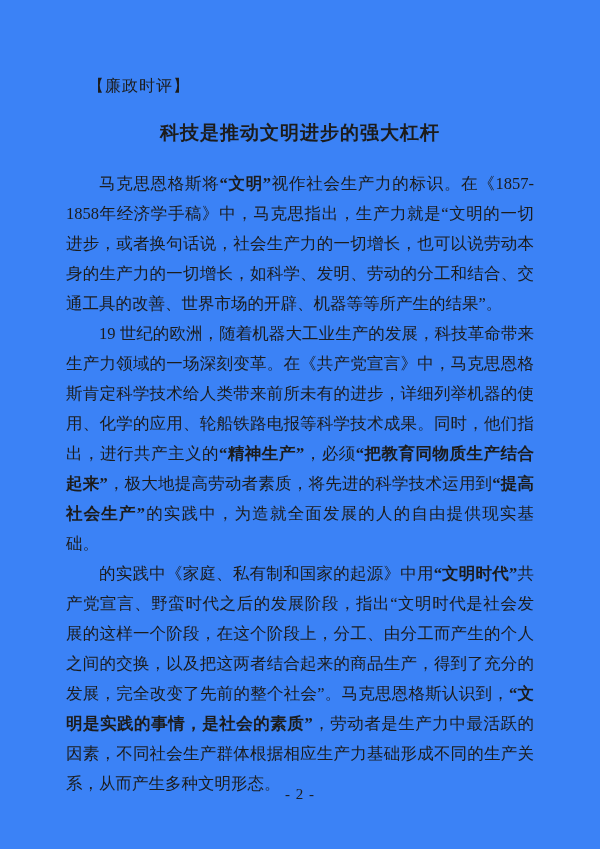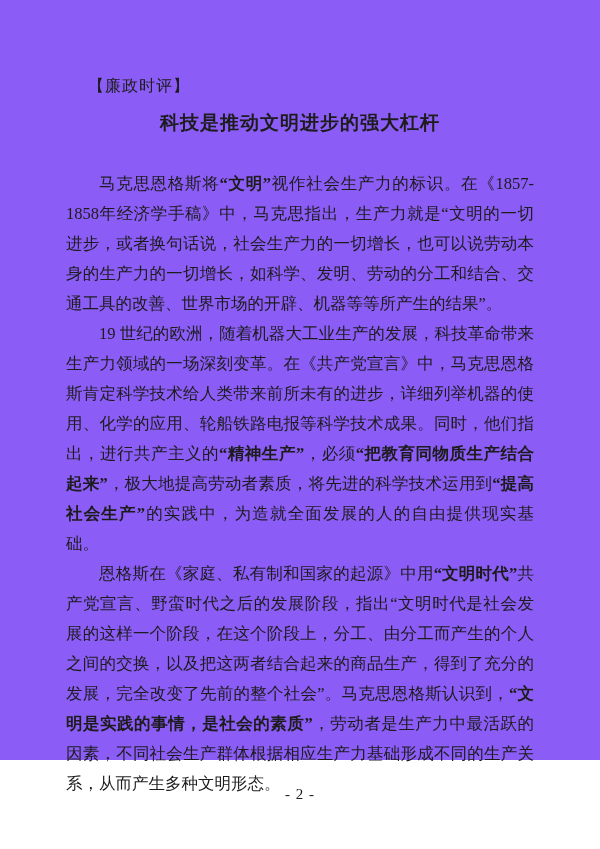--- a/index.html
+++ b/index.html
@@ -6,36 +6,36 @@
   html, body { width: 600px; }
   body {
     height: 849px;
     background: #ffffff;
     overflow: hidden;
     font-family: "Liberation Serif", "DejaVu Serif", serif;
   }
   .page {
     position: relative;
     width: 600px;
-    height: 760px;
-    background: #8b5cf6;
+    height: 849px;
+    background: #3b82f6;
     color: #1c1c1c;
   }
   .category {
     position: absolute;
     left: 88px;
     top: 76px;
     font-size: 16px;
     letter-spacing: 1px;
     white-space: nowrap;
   }
   .title {
     position: absolute;
     left: 0;
-    top: 110px;
+    top: 120px;
     width: 100%;
     text-align: center;
     font-size: 19px;
     font-weight: 700;
     letter-spacing: 1px;
   }
   .body-text {
     position: absolute;
     left: 66px;
     top: 169px;
@@ -61,17 +61,17 @@
 <body>
 
 <div class="page">
   <div class="category">【廉政时评】</div>
 
   <h1 class="title">科技是推动文明进步的强大杠杆</h1>
 
   <div class="body-text">
       <p class="para"><span class="run-normal">马克思恩格斯将</span><span class="run-bold">“文明”</span><span class="run-normal">视作社会生产力的标识。在《1857-1858年经济学手稿》中，马克思指出，生产力就是“文明的一切进步，或者换句话说，社会生产力的一切增长，也可以说劳动本身的生产力的一切增长，如科学、发明、劳动的分工和结合、交通工具的改善、世界市场的开辟、机器等等所产生的结果”。</span></p>
       <p class="para"><span class="run-normal">19 世纪的欧洲，随着机器大工业生产的发展，科技革命带来生产力领域的一场深刻变革。在《共产党宣言》中，马克思恩格斯肯定科学技术给人类带来前所未有的进步，详细列举机器的使用、化学的应用、轮船铁路电报等科学技术成果。同时，他们指出，进行共产主义的</span><span class="run-bold">“精神生产”</span><span class="run-normal">，必须</span><span class="run-bold">“把教育同物质生产结合起来”</span><span class="run-normal">，极大地提高劳动者素质，将先进的科学技术运用到</span><span class="run-bold">“提高社会生产”</span><span class="run-normal">的实践中，为造就全面发展的人的自由提供现实基础。</span></p>
-      <p class="para"><span class="run-normal">恩格斯在《家庭、私有制和国家的起源》中用</span><span class="run-bold">“文明时代”</span><span class="run-normal">共产党宣言、野蛮时代之后的发展阶段，指出“文明时代是社会发展的这样一个阶段，在这个阶段上，分工、由分工而产生的个人之间的交换，以及把这两者结合起来的商品生产，得到了充分的发展，完全改变了先前的整个社会”。马克思恩格斯认识到，</span><span class="run-bold">“文明是实践的事情，是社会的素质”</span><span class="run-normal">，劳动者是生产力中最活跃的因素，不同社会生产群体根据相应生产力基础形成不同的生产关系，从而产生多种文明形态。</span></p>
+      <p class="para"><span class="run-normal">的实践中《家庭、私有制和国家的起源》中用</span><span class="run-bold">“文明时代”</span><span class="run-normal">共产党宣言、野蛮时代之后的发展阶段，指出“文明时代是社会发展的这样一个阶段，在这个阶段上，分工、由分工而产生的个人之间的交换，以及把这两者结合起来的商品生产，得到了充分的发展，完全改变了先前的整个社会”。马克思恩格斯认识到，</span><span class="run-bold">“文明是实践的事情，是社会的素质”</span><span class="run-normal">，劳动者是生产力中最活跃的因素，不同社会生产群体根据相应生产力基础形成不同的生产关系，从而产生多种文明形态。</span></p>
     </div>
 
   <div class="pageno">- 2 -</div>
 </div>
 
 </body></html>

